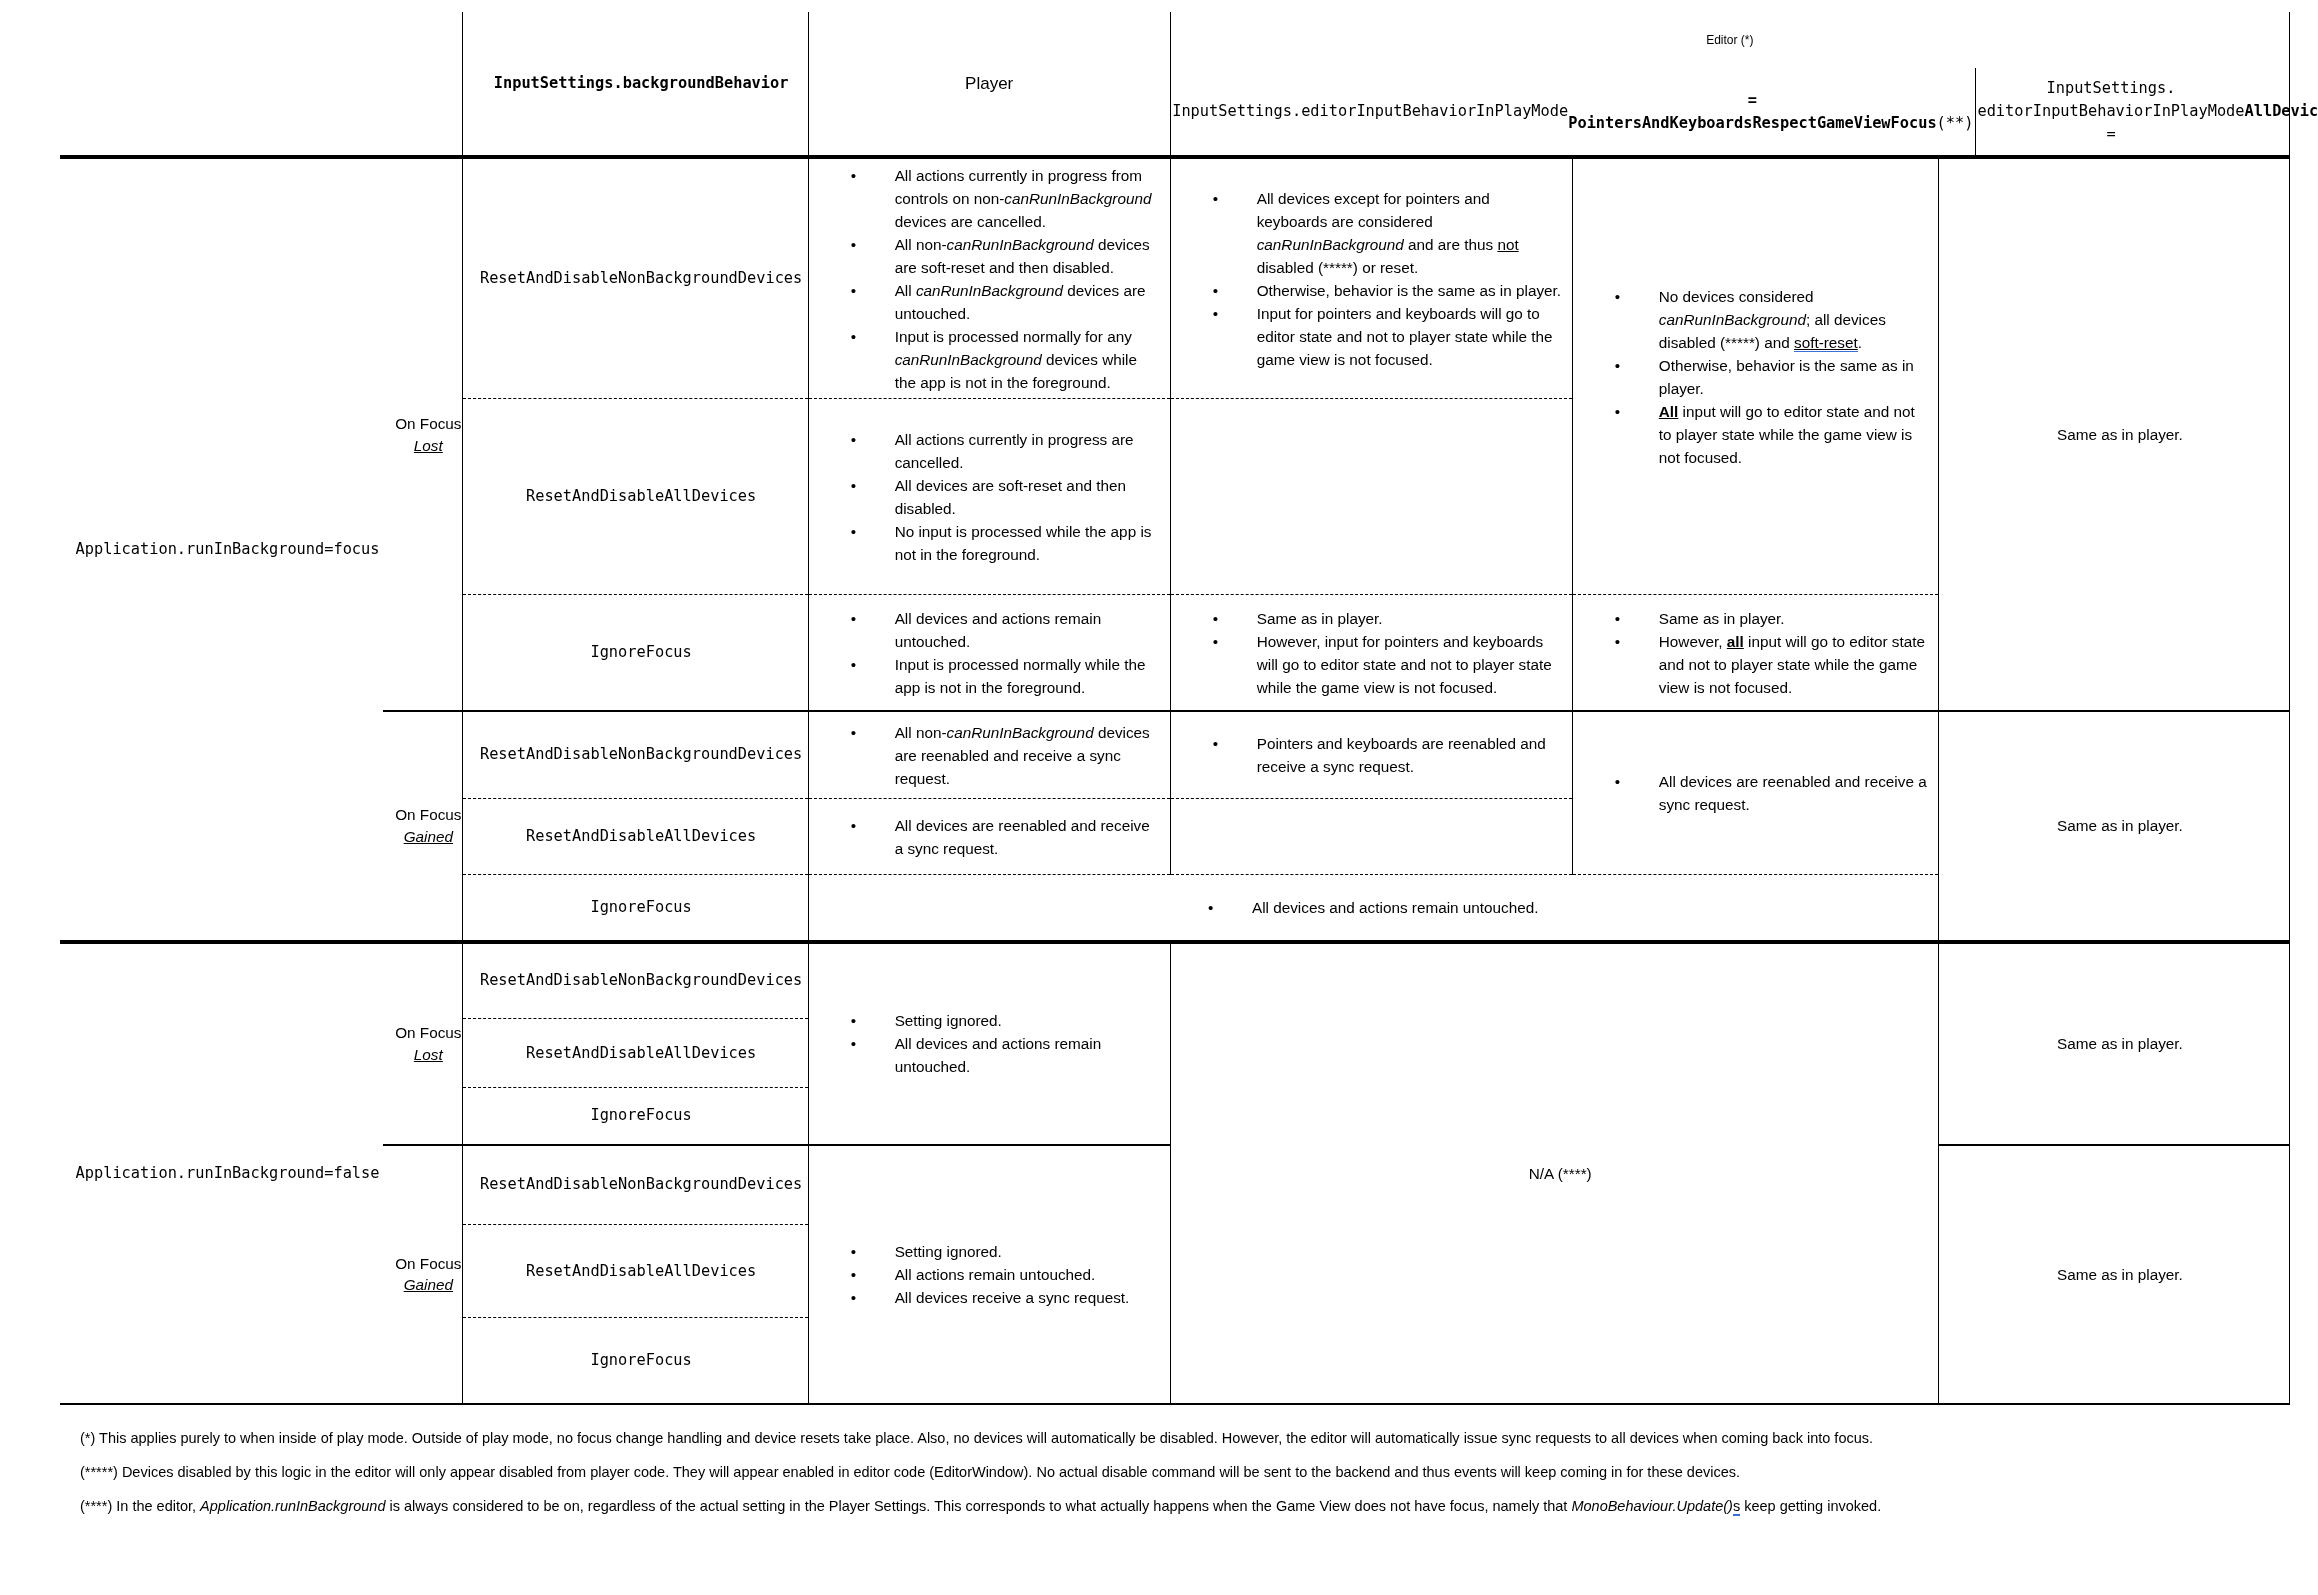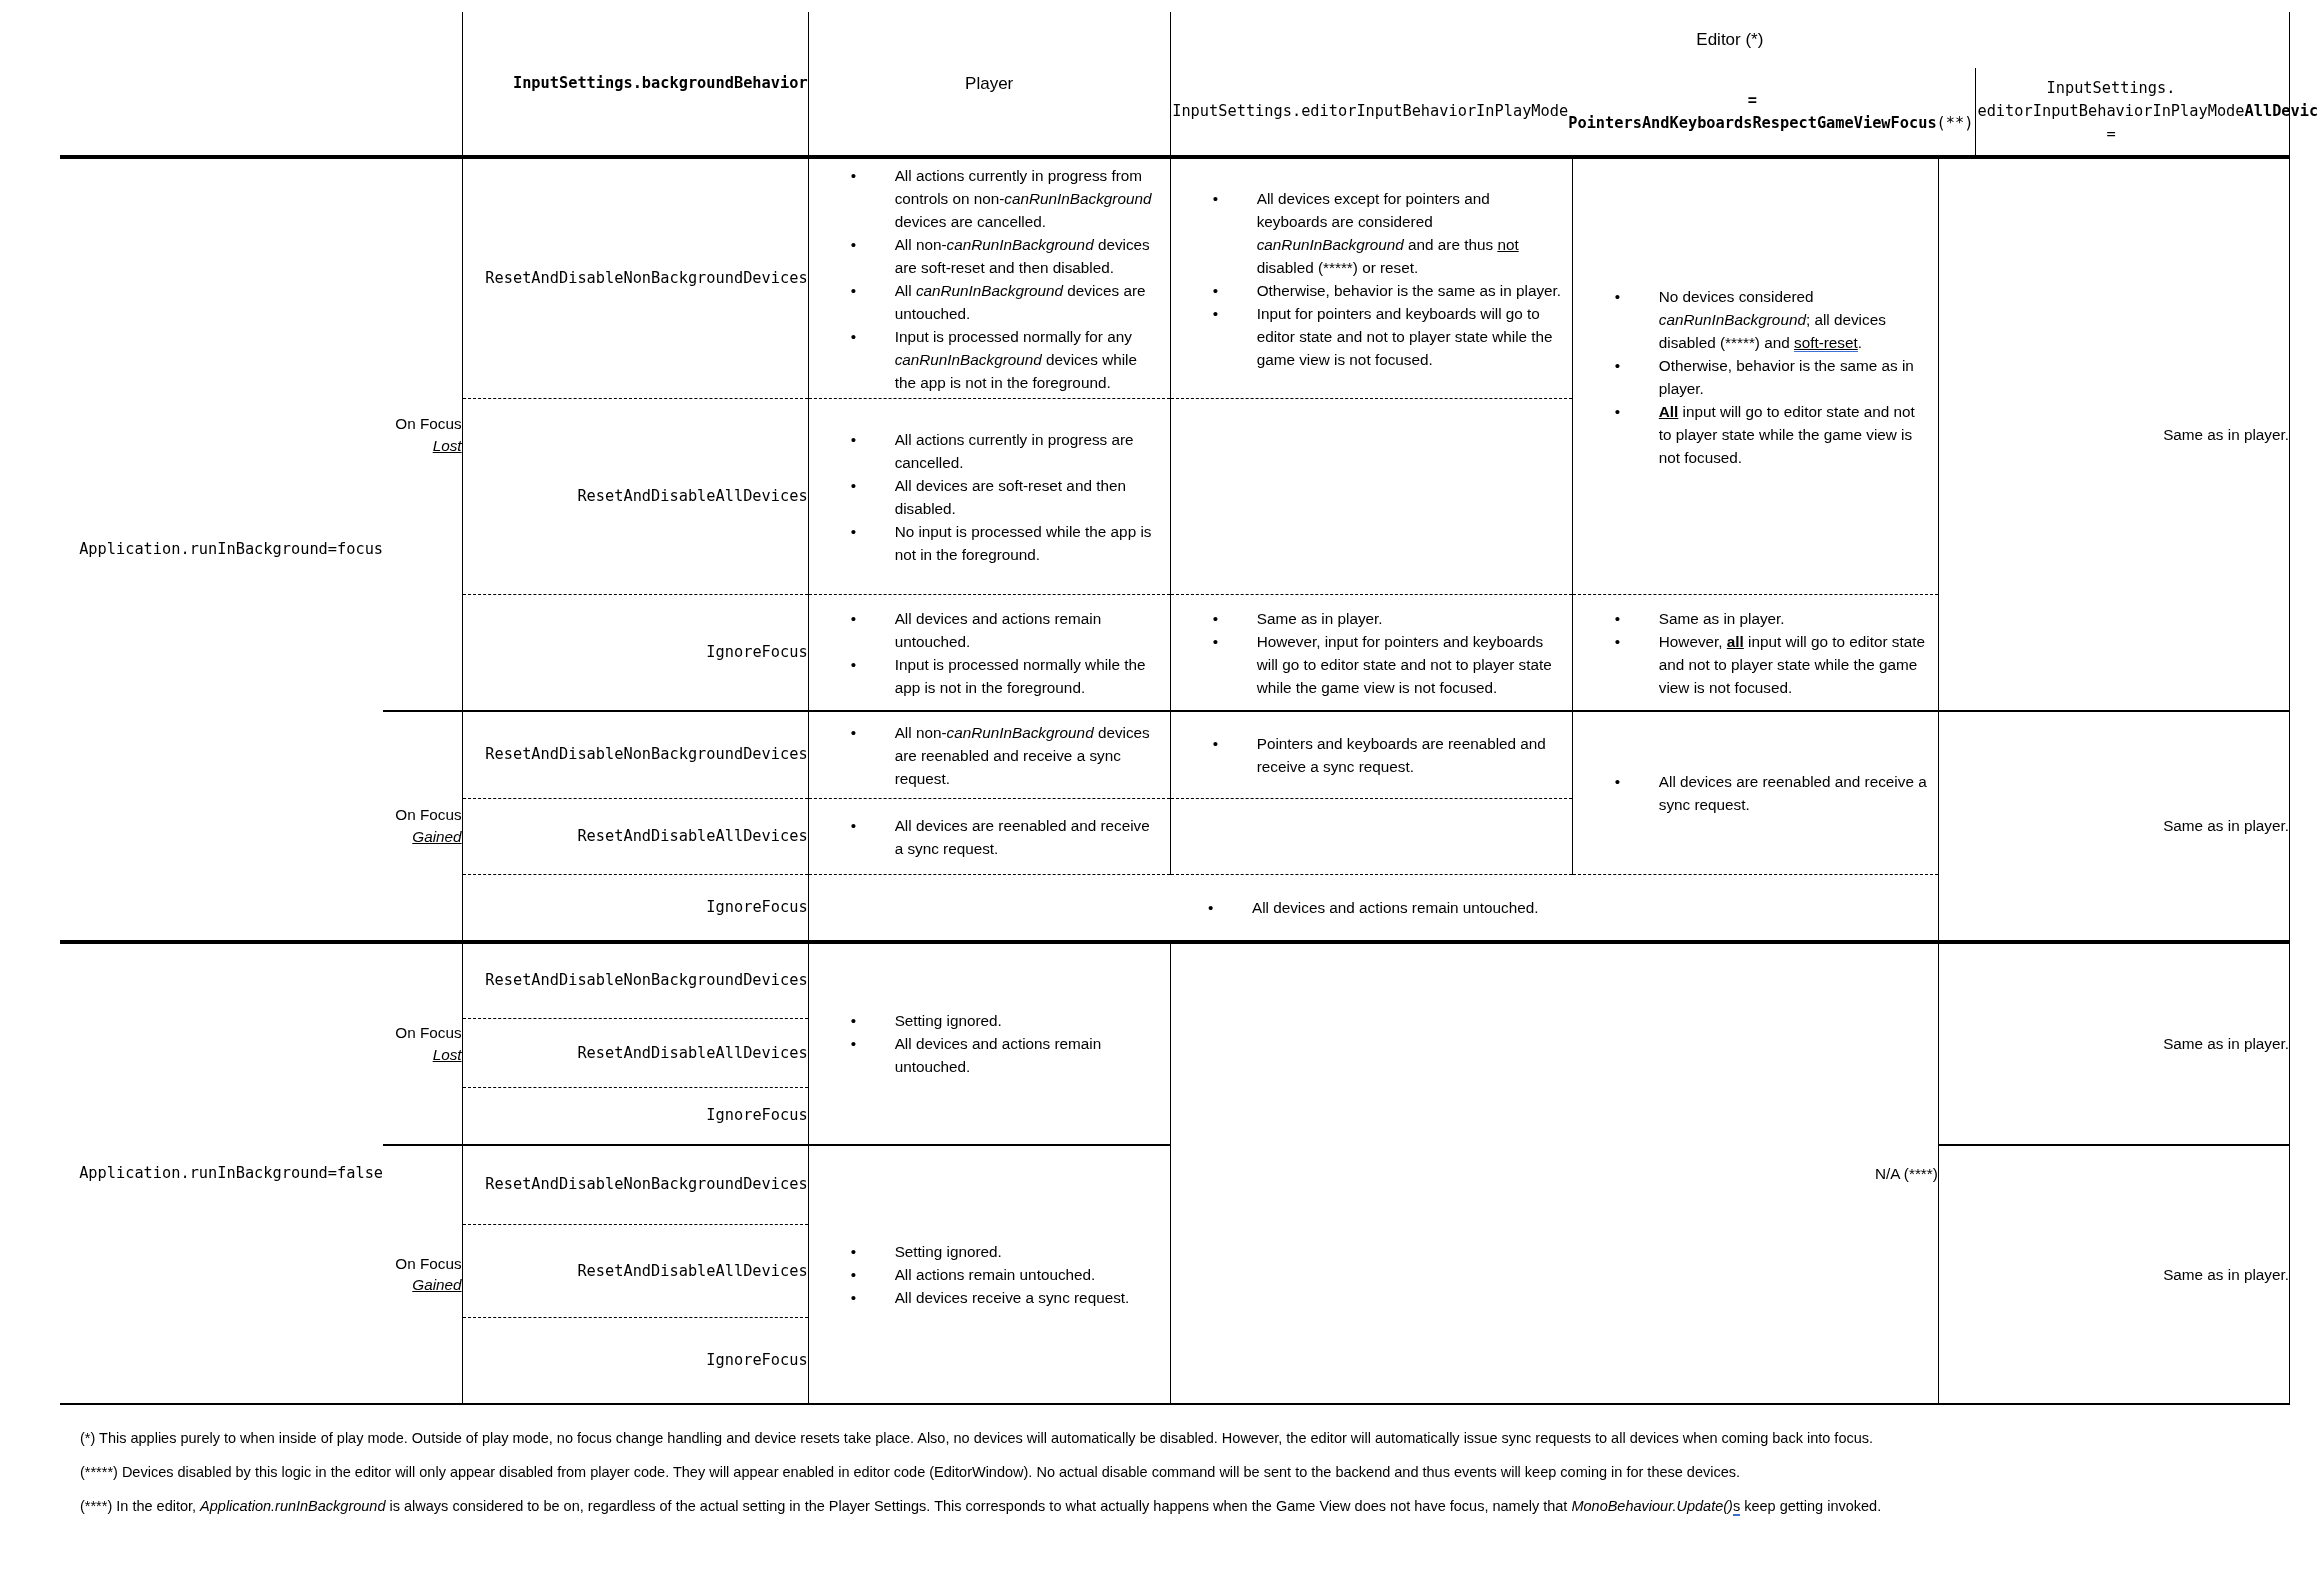--- a/index.html
+++ b/index.html
@@ -15,28 +15,28 @@
   
   .bl       { border-left:1.5px solid #000; }
   .br-edge  { border-right:1.5px solid #000; }
   .bt-thick { border-top:4.6px solid #000; }
   .bt-solid { border-top:2.3px solid #000; }
   .bt-dash  { border-top:1.5px dashed #000; }
   .bb-edge  { border-bottom:2.3px solid #000; }
 
   .mono  { font-family:"DejaVu Sans Mono", monospace; font-size:15.3px; line-height:21.4px; }
   .sans  { font-family:"Liberation Sans", sans-serif; font-size:15.3px; line-height:21.4px; }
-  .center{ text-align:right;padding-left:12px; }
+  .center{ text-align:center;padding-left:12px; }
   .hdr-mono-bold { font-weight:bold; }
 
   
   th.editor-group { vertical-align:top; }
   .editor-title {
     height:56px; display:flex; align-items:center; justify-content:center;
-    font-family:"Liberation Sans", sans-serif; font-size:17px;
+    font-family:"Liberation Sans", sans-serif; font-size:12px;
   }
   .editor-cols { display:grid; grid-template-columns:527fr 480fr 460fr; height:87px; }
   .editor-col {
     display:flex; align-items:center; justify-content:center; text-align:center;
     font-family:"DejaVu Sans Mono", monospace; font-size:15.3px; line-height:23px;
     padding:0 1.5px;
   }
   .editor-col + .editor-col { border-left:1.5px solid #000; }
   th.player-hdr { font-family:"Liberation Sans", sans-serif; font-size:17px; text-align:center; }
 

